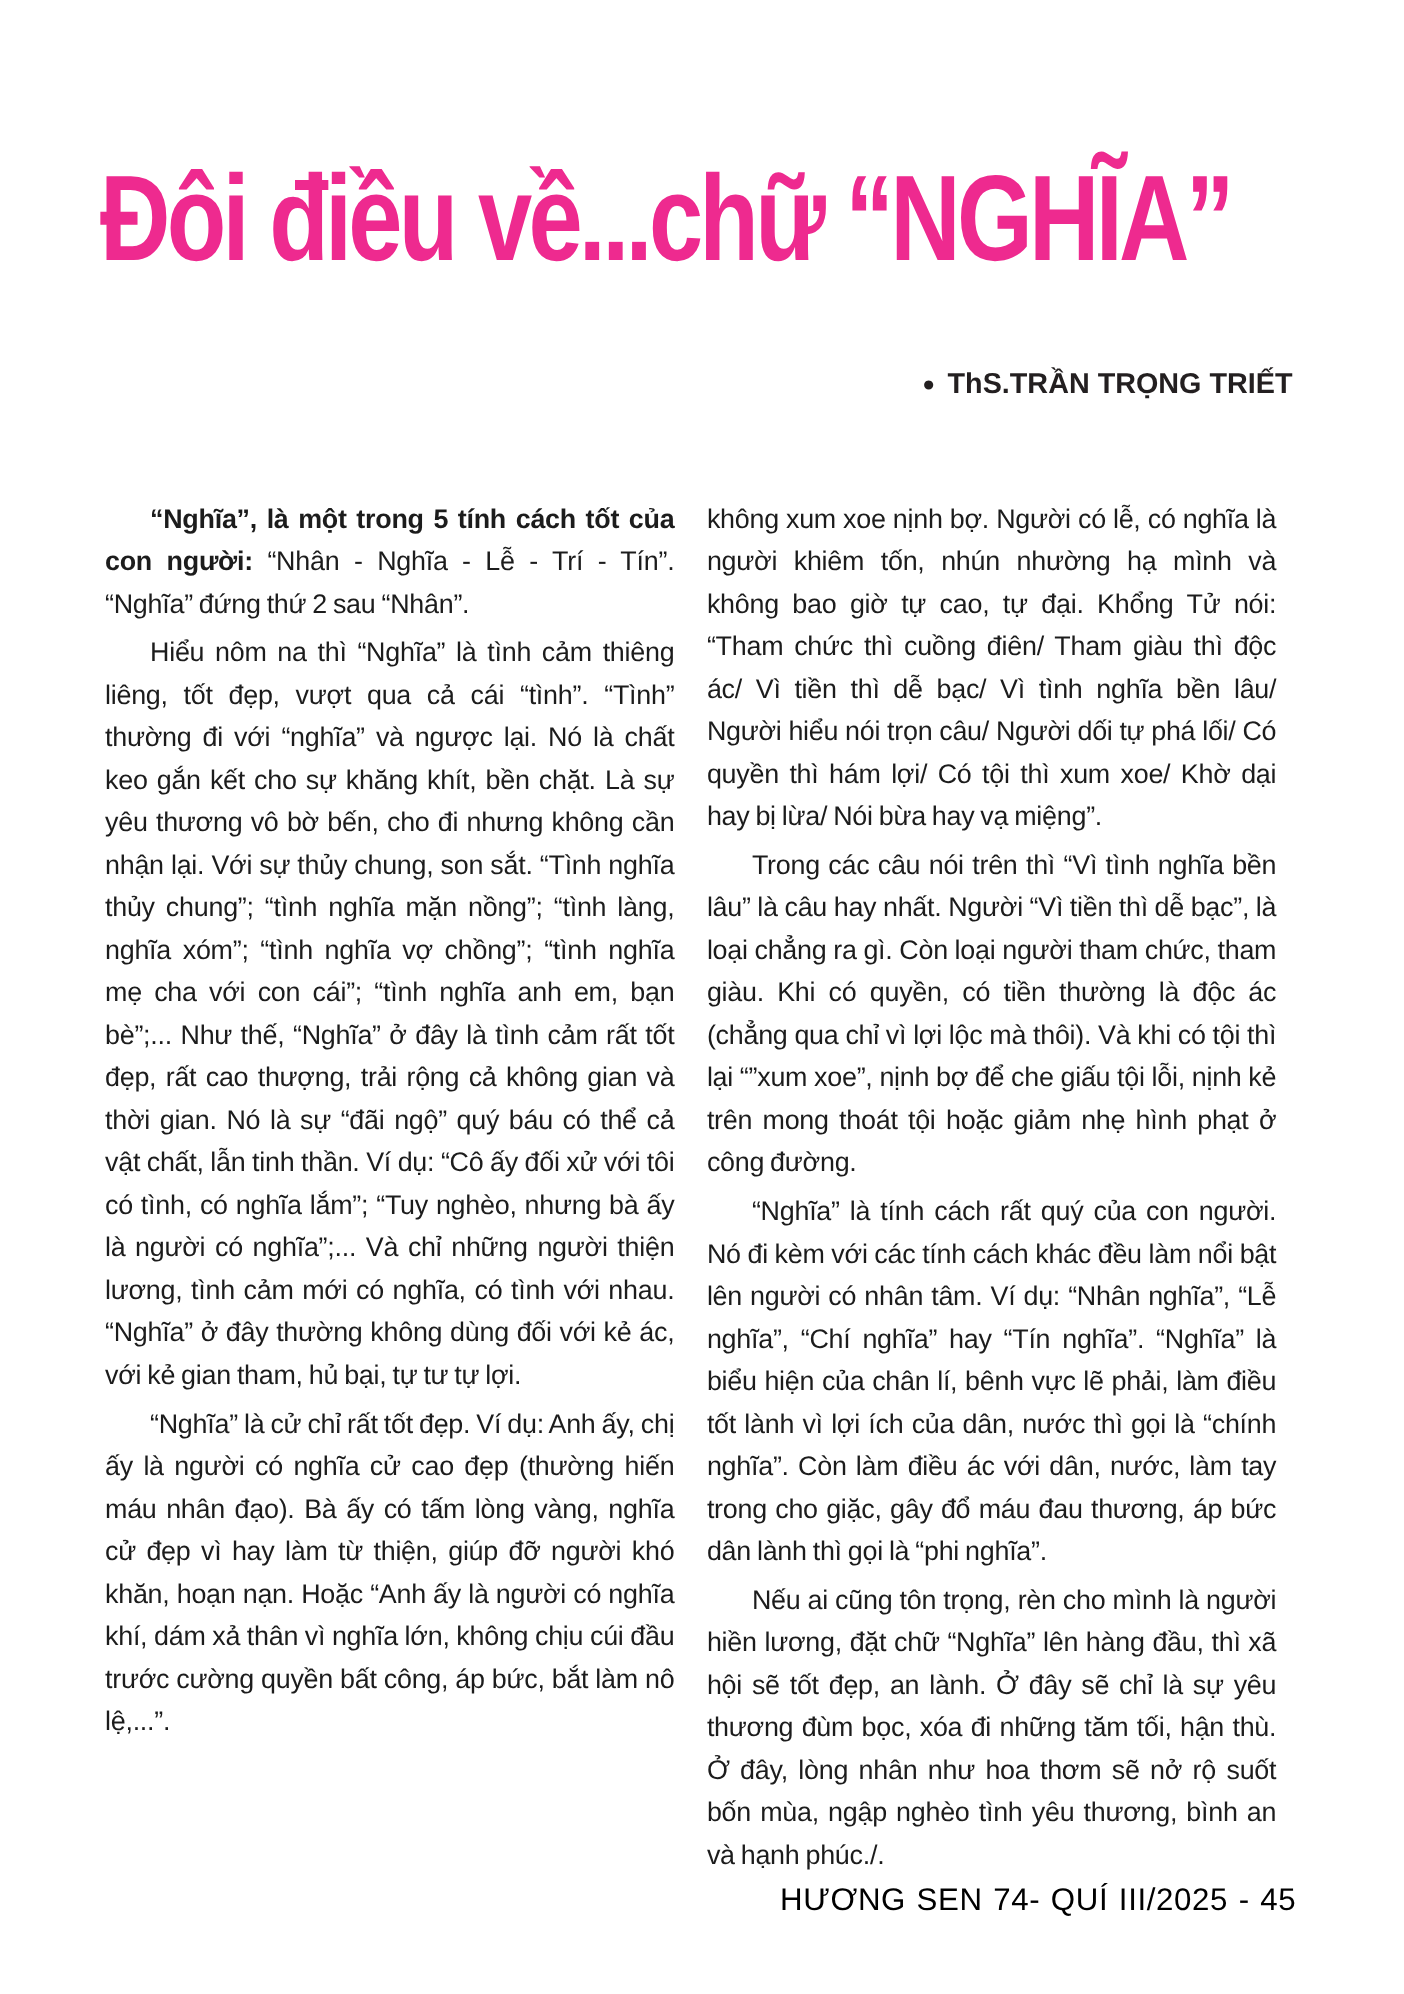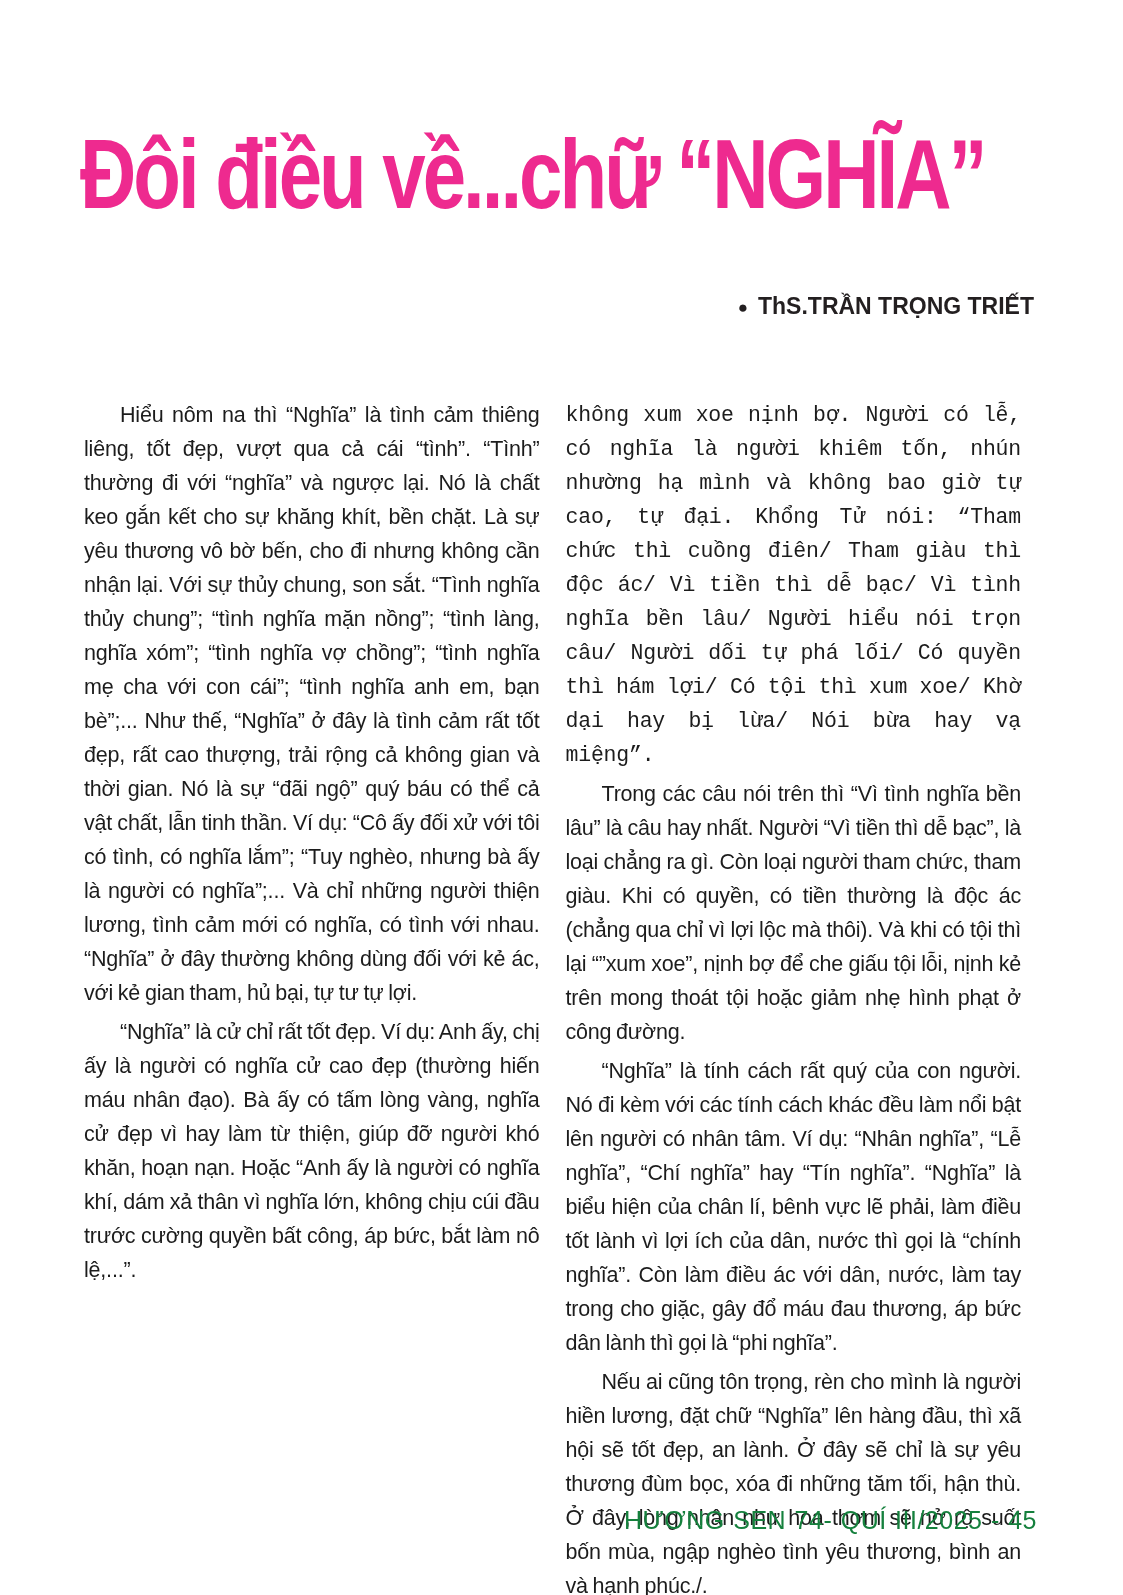--- a/index.html
+++ b/index.html
@@ -65,54 +65,54 @@
     word-spacing: -1px;
     color: #1c1c1c;
     font-stretch: condensed;
   }
   .para {
     margin: 0 0 5px 0;
     text-indent: 36px;
   }
   .para.no-indent {
     text-indent: 0;
-    font-family: Liberation Mono, monospace;
   }
   .signature {
     text-align: right;
     font-weight: bold;
     font-size: 23px;
     margin-top: 4px;
     color: #231f20;
   }
   .footer {
     position: absolute;
     right: 100px;
     top: 1506px;
     font-size: 25px;
     letter-spacing: 0.5px;
-    color: #15803d;
+    color: #000000;
     word-spacing: 1px;
   }
 </style>
 </head>
 <body>
 
 <div class="page">
 
   <h1 class="title" style="color: rgb(238, 42, 143);">Đôi điều về...chữ “NGHĨA”</h1>
 
   <div class="author-line">
     <span class="bullet">●</span>
     <span class="author">ThS.TRẦN TRỌNG TRIẾT</span>
   </div>
 
   <div class="columns">
 
     <div class="col">
+      <p class="para"><b>“Nghĩa”, là một trong 5 tính cách tốt của con người:</b><span> “Nhân - Nghĩa - Lễ - Trí - Tín”. “Nghĩa” đứng thứ 2 sau “Nhân”.</span></p>
       <p class="para">Hiểu nôm na thì “Nghĩa” là tình cảm thiêng liêng, tốt đẹp, vượt qua cả cái “tình”. “Tình” thường đi với “nghĩa” và ngược lại. Nó là chất keo gắn kết cho sự khăng khít, bền chặt. Là sự yêu thương vô bờ bến, cho đi nhưng không cần nhận lại. Với sự thủy chung, son sắt. “Tình nghĩa thủy chung”; “tình nghĩa mặn nồng”; “tình làng, nghĩa xóm”; “tình nghĩa vợ chồng”; “tình nghĩa mẹ cha với con cái”; “tình nghĩa anh em, bạn bè”;... Như thế, “Nghĩa” ở đây là tình cảm rất tốt đẹp, rất cao thượng, trải rộng cả không gian và thời gian. Nó là sự “đãi ngộ” quý báu có thể cả vật chất, lẫn tinh thần. Ví dụ: “Cô ấy đối xử với tôi có tình, có nghĩa lắm”; “Tuy nghèo, nhưng bà ấy là người có nghĩa”;... Và chỉ những người thiện lương, tình cảm mới có nghĩa, có tình với nhau. “Nghĩa” ở đây thường không dùng đối với kẻ ác, với kẻ gian tham, hủ bại, tự tư tự lợi.</p>
       <p class="para">“Nghĩa” là cử chỉ rất tốt đẹp. Ví dụ: Anh ấy, chị ấy là người có nghĩa cử cao đẹp (thường hiến máu nhân đạo). Bà ấy có tấm lòng vàng, nghĩa cử đẹp vì hay làm từ thiện, giúp đỡ người khó khăn, hoạn nạn. Hoặc “Anh ấy là người có nghĩa khí, dám xả thân vì nghĩa lớn, không chịu cúi đầu trước cường quyền bất công, áp bức, bắt làm nô lệ,...”.</p>
     </div>
 
     <div class="col">
       <p class="para no-indent">không xum xoe nịnh bợ. Người có lễ, có nghĩa là người khiêm tốn, nhún nhường hạ mình và không bao giờ tự cao, tự đại. Khổng Tử nói: “Tham chức thì cuồng điên/ Tham giàu thì độc ác/ Vì tiền thì dễ bạc/ Vì tình nghĩa bền lâu/ Người hiểu nói trọn câu/ Người dối tự phá lối/ Có quyền thì hám lợi/ Có tội thì xum xoe/ Khờ dại hay bị lừa/ Nói bừa hay vạ miệng”.</p>
       <p class="para">Trong các câu nói trên thì “Vì tình nghĩa bền lâu” là câu hay nhất. Người “Vì tiền thì dễ bạc”, là loại chẳng ra gì. Còn loại người tham chức, tham giàu. Khi có quyền, có tiền thường là độc ác (chẳng qua chỉ vì lợi lộc mà thôi). Và khi có tội thì lại “”xum xoe”, nịnh bợ để che giấu tội lỗi, nịnh kẻ trên mong thoát tội hoặc giảm nhẹ hình phạt ở công đường.</p>
       <p class="para">“Nghĩa” là tính cách rất quý của con người. Nó đi kèm với các tính cách khác đều làm nổi bật lên người có nhân tâm. Ví dụ: “Nhân nghĩa”, “Lễ nghĩa”, “Chí nghĩa” hay “Tín nghĩa”. “Nghĩa” là biểu hiện của chân lí, bênh vực lẽ phải, làm điều tốt lành vì lợi ích của dân, nước thì gọi là “chính nghĩa”. Còn làm điều ác với dân, nước, làm tay trong cho giặc, gây đổ máu đau thương, áp bức dân lành thì gọi là “phi nghĩa”.</p>
       <p class="para">Nếu ai cũng tôn trọng, rèn cho mình là người hiền lương, đặt chữ “Nghĩa” lên hàng đầu, thì xã hội sẽ tốt đẹp, an lành. Ở đây sẽ chỉ là sự yêu thương đùm bọc, xóa đi những tăm tối, hận thù. Ở đây, lòng nhân như hoa thơm sẽ nở rộ suốt bốn mùa, ngập nghèo tình yêu thương, bình an và hạnh phúc./.</p>
     </div>

